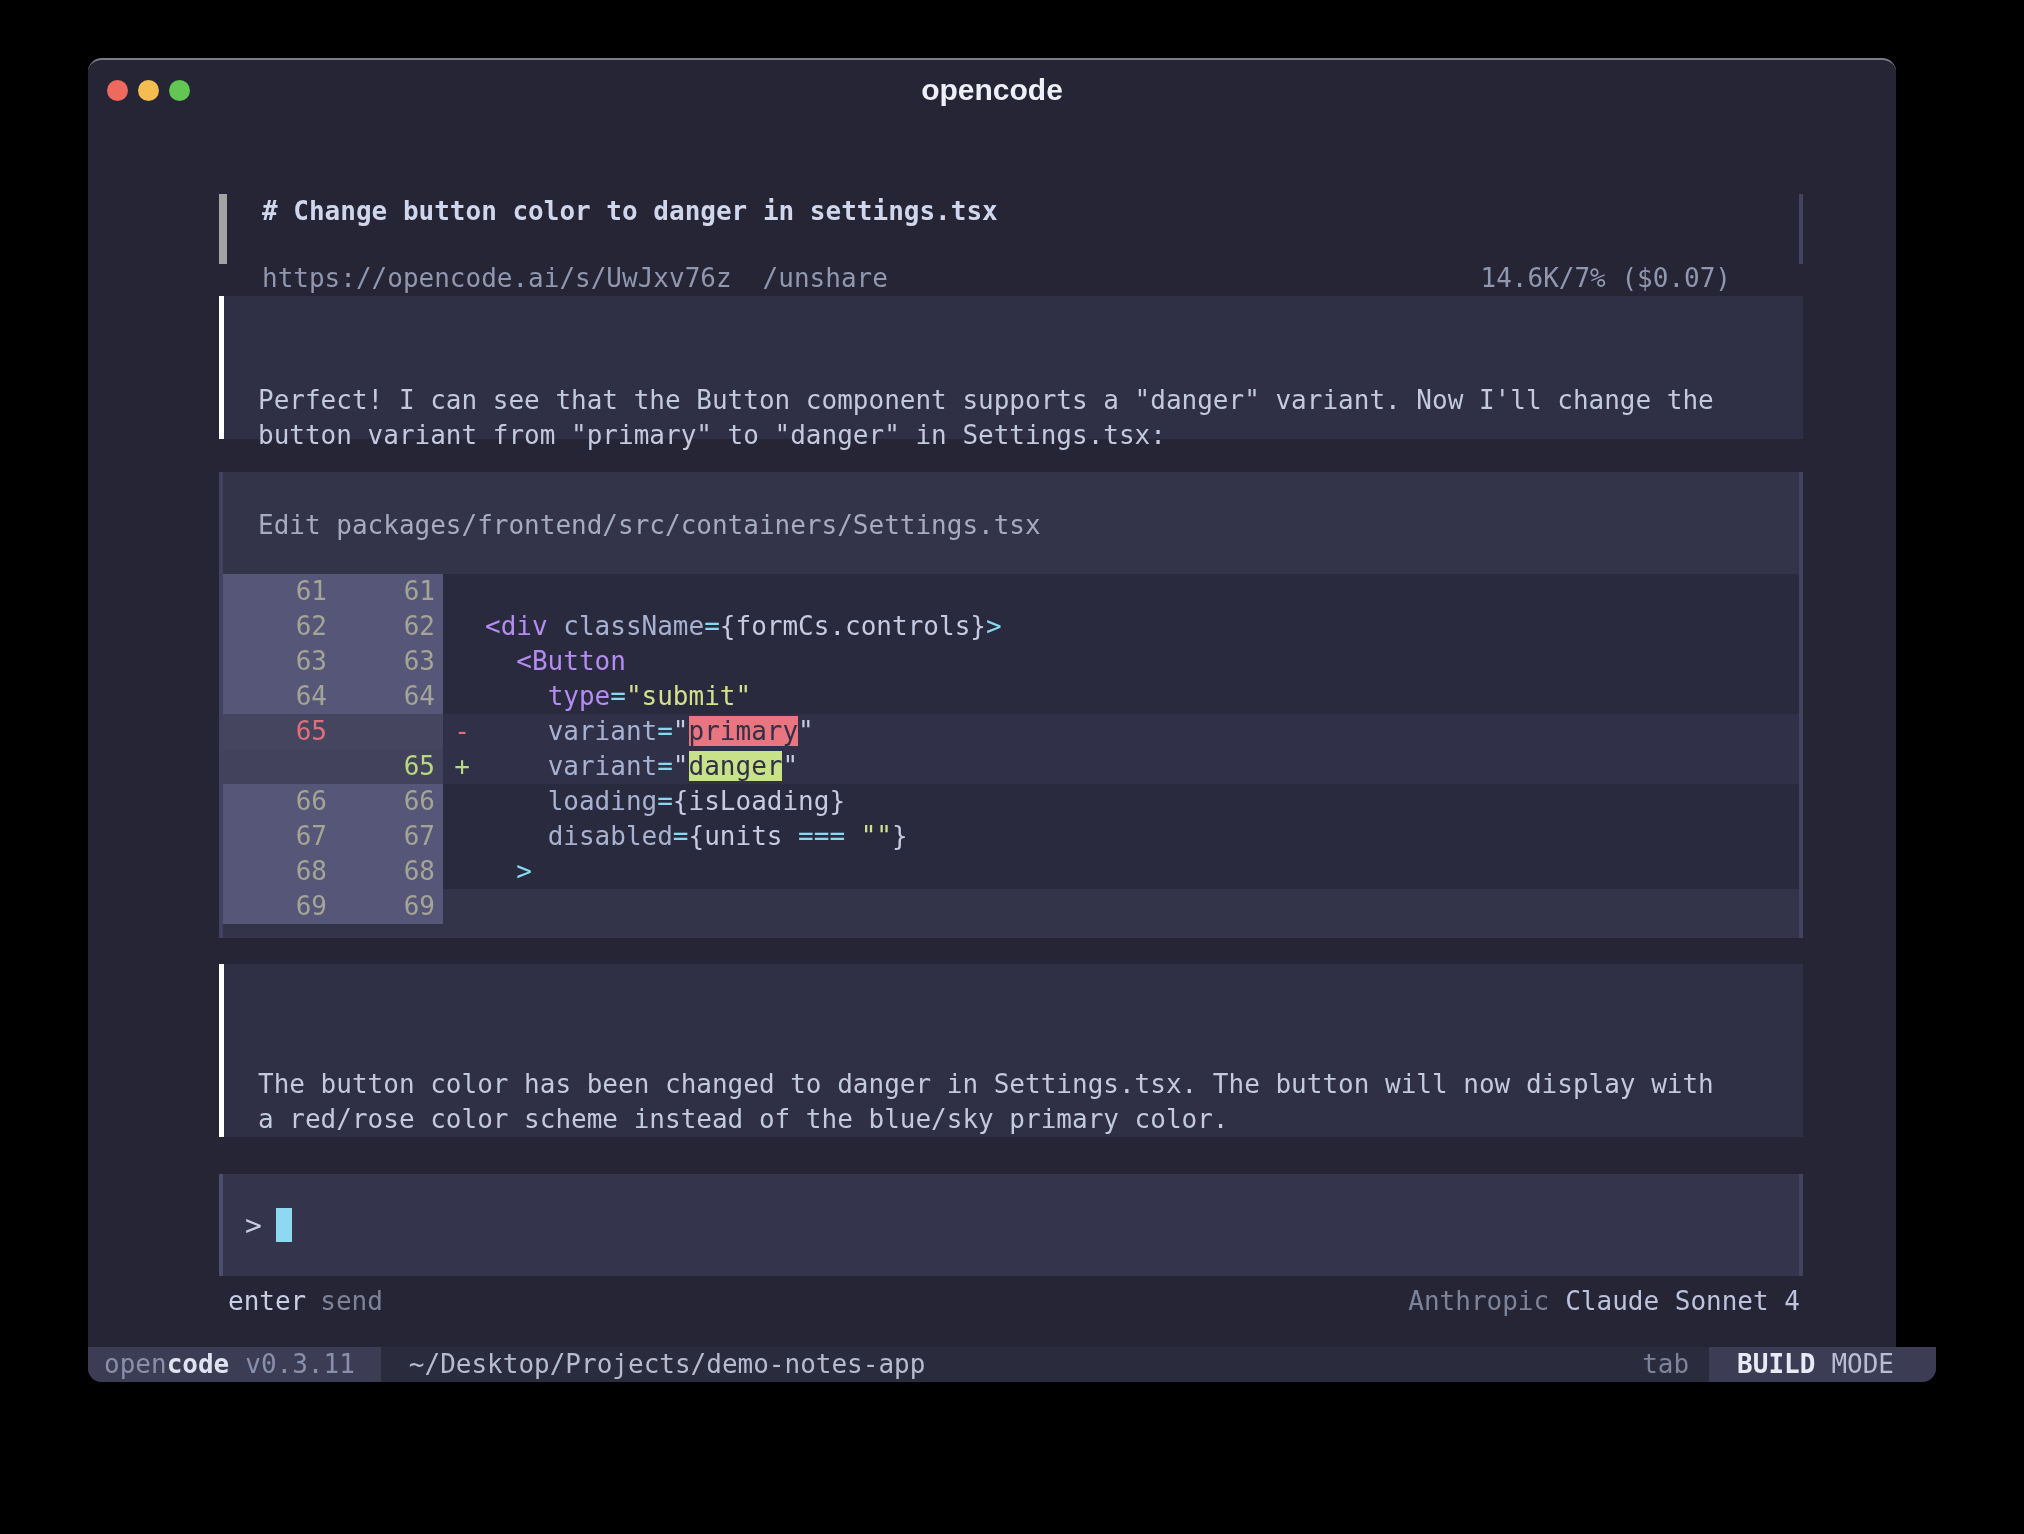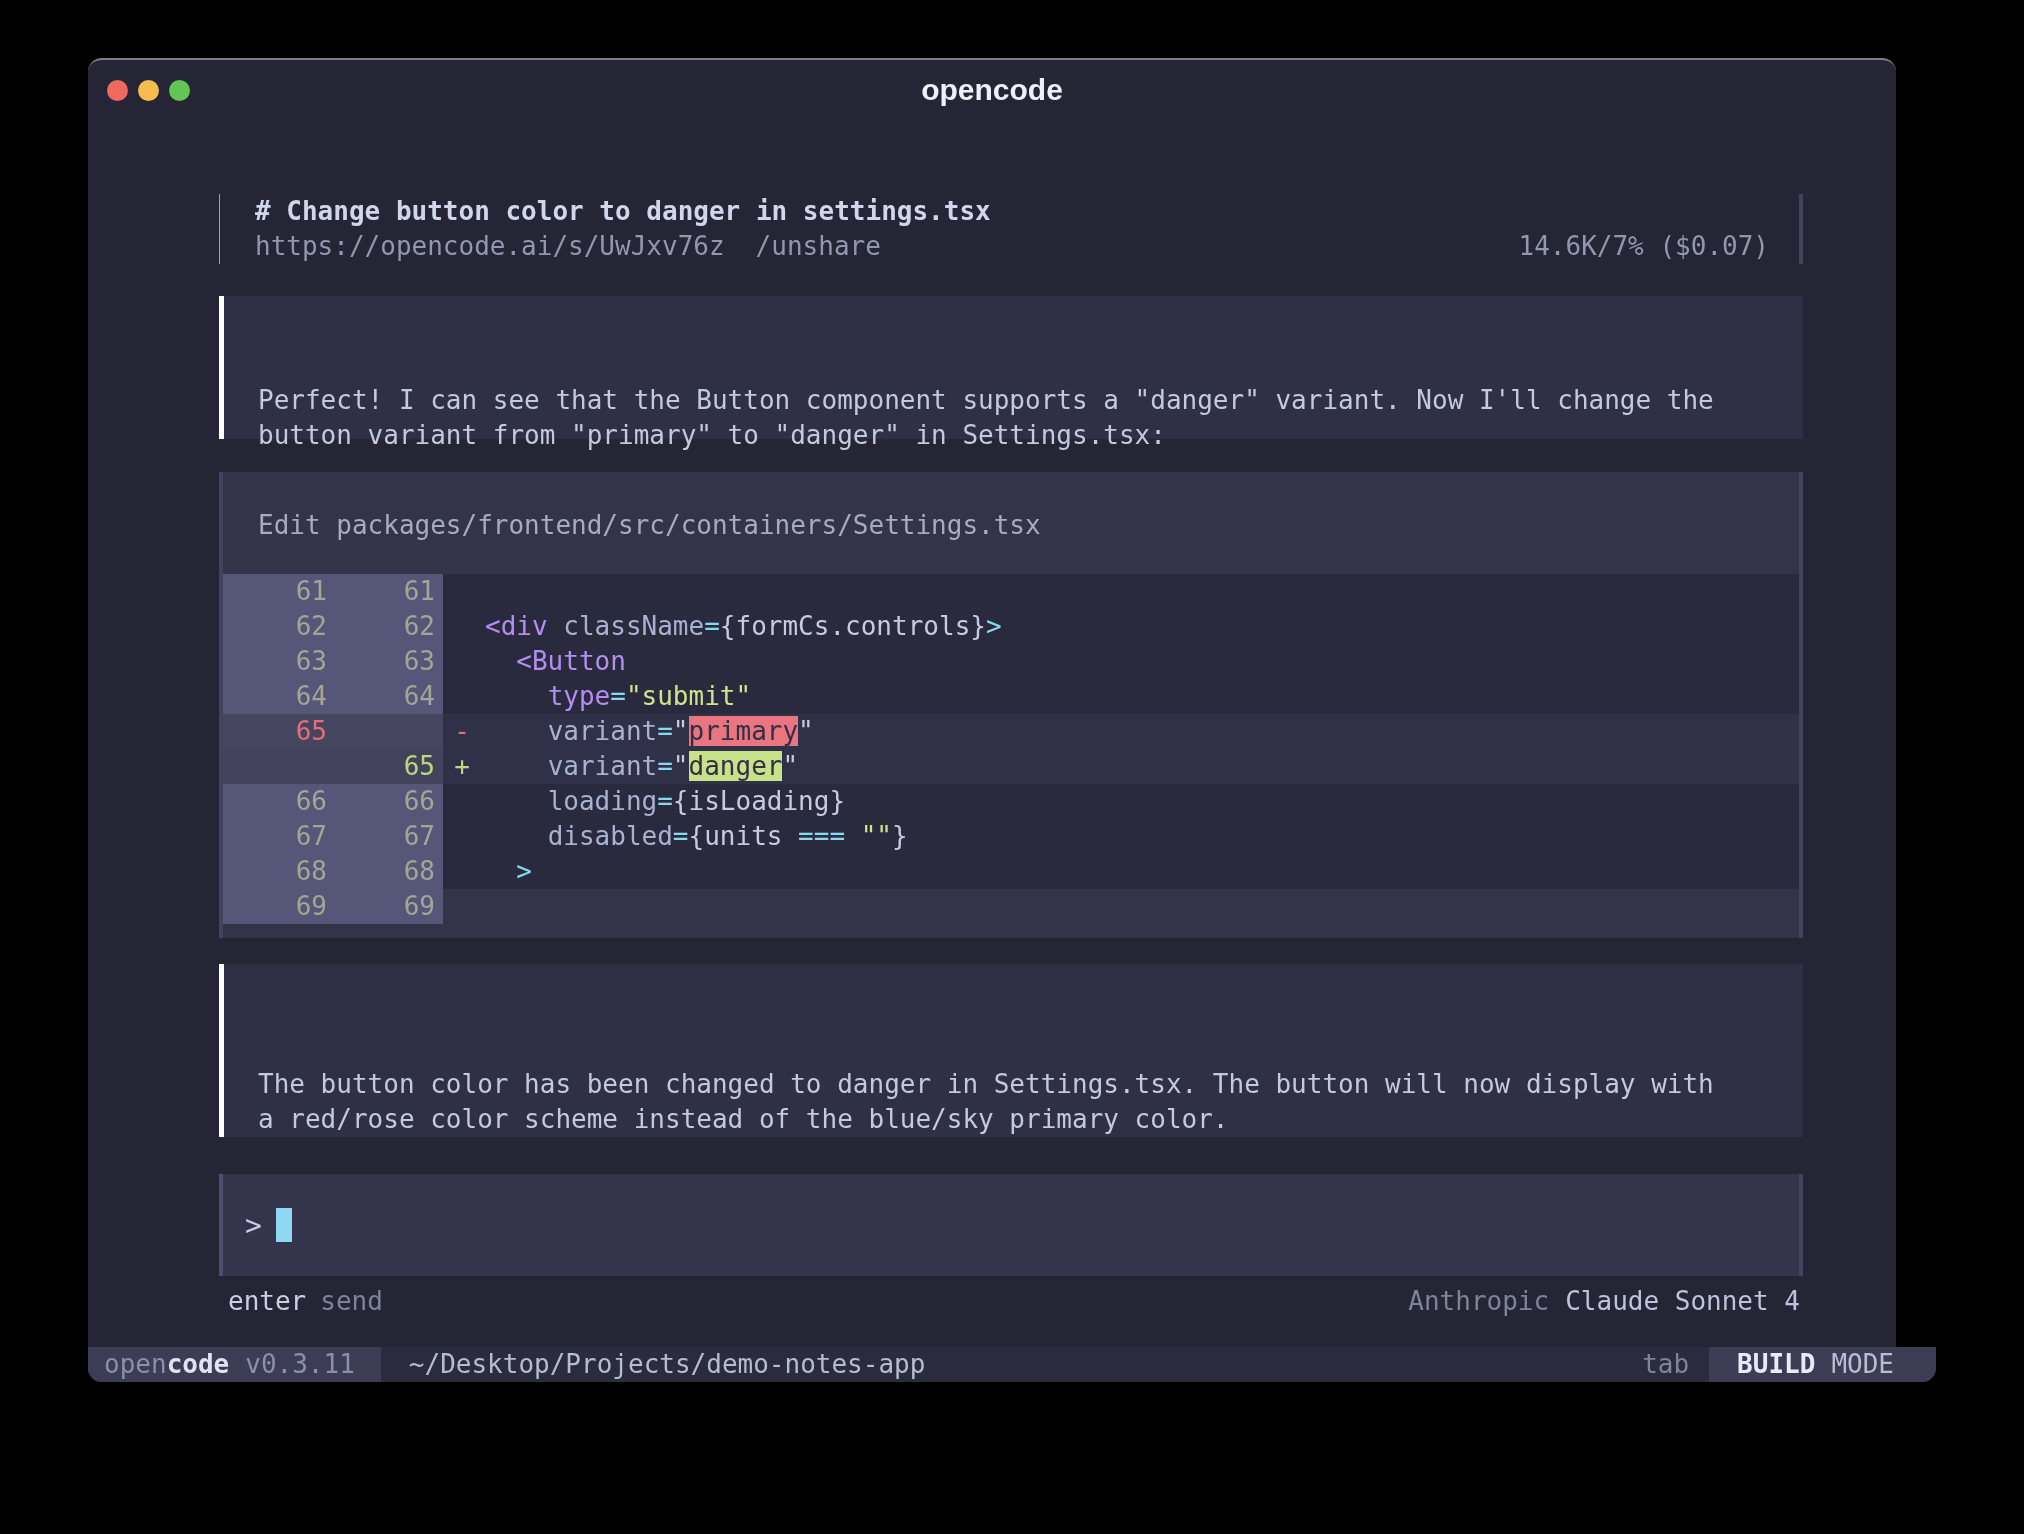--- a/index.html
+++ b/index.html
@@ -22,25 +22,25 @@
   .win-title{
     position:absolute;top:13px;left:0;right:0;text-align:center;
     font-family:"Liberation Sans","DejaVu Sans",sans-serif;
     font-weight:bold;font-size:30px;color:#eef0f7;
   }
   
   .block{position:absolute;left:131px;width:1584px;box-sizing:border-box;font-size:26px;line-height:35px;}
   
   .hdr{
     top:134px;height:70px;
-    border-left:1px solid #a3a3a3;border-right:4px solid #434360;
-    padding:0 30px 0 35px;
+    border-left:8px solid #a3a3a3;border-right:4px solid #434360;
+    padding:0 68px 0 35px;
   }
   .hdr-title{font-weight:bold;color:#d0d6ec;white-space:pre;}
-  .hdr-sub{display:flex;justify-content:space-between;color:#9097ae;white-space:pre;}
+  .hdr-sub{display:flex;justify-content:space-between;color:#9097ae;white-space:pre;margin-top:32px;}
   .hdr-share{margin-left:31px;}
   
   .msg{
     background:#2f2f45;border-left:5px solid #ffffff;
     padding-left:34px;color:#c3c9de;white-space:pre;
   }
   .msg1{top:236px;height:143px;padding-top:17px;}
   .msg2{top:904px;height:173px;padding-top:33px;}
   .msg-meta{color:#80869f;}
   

